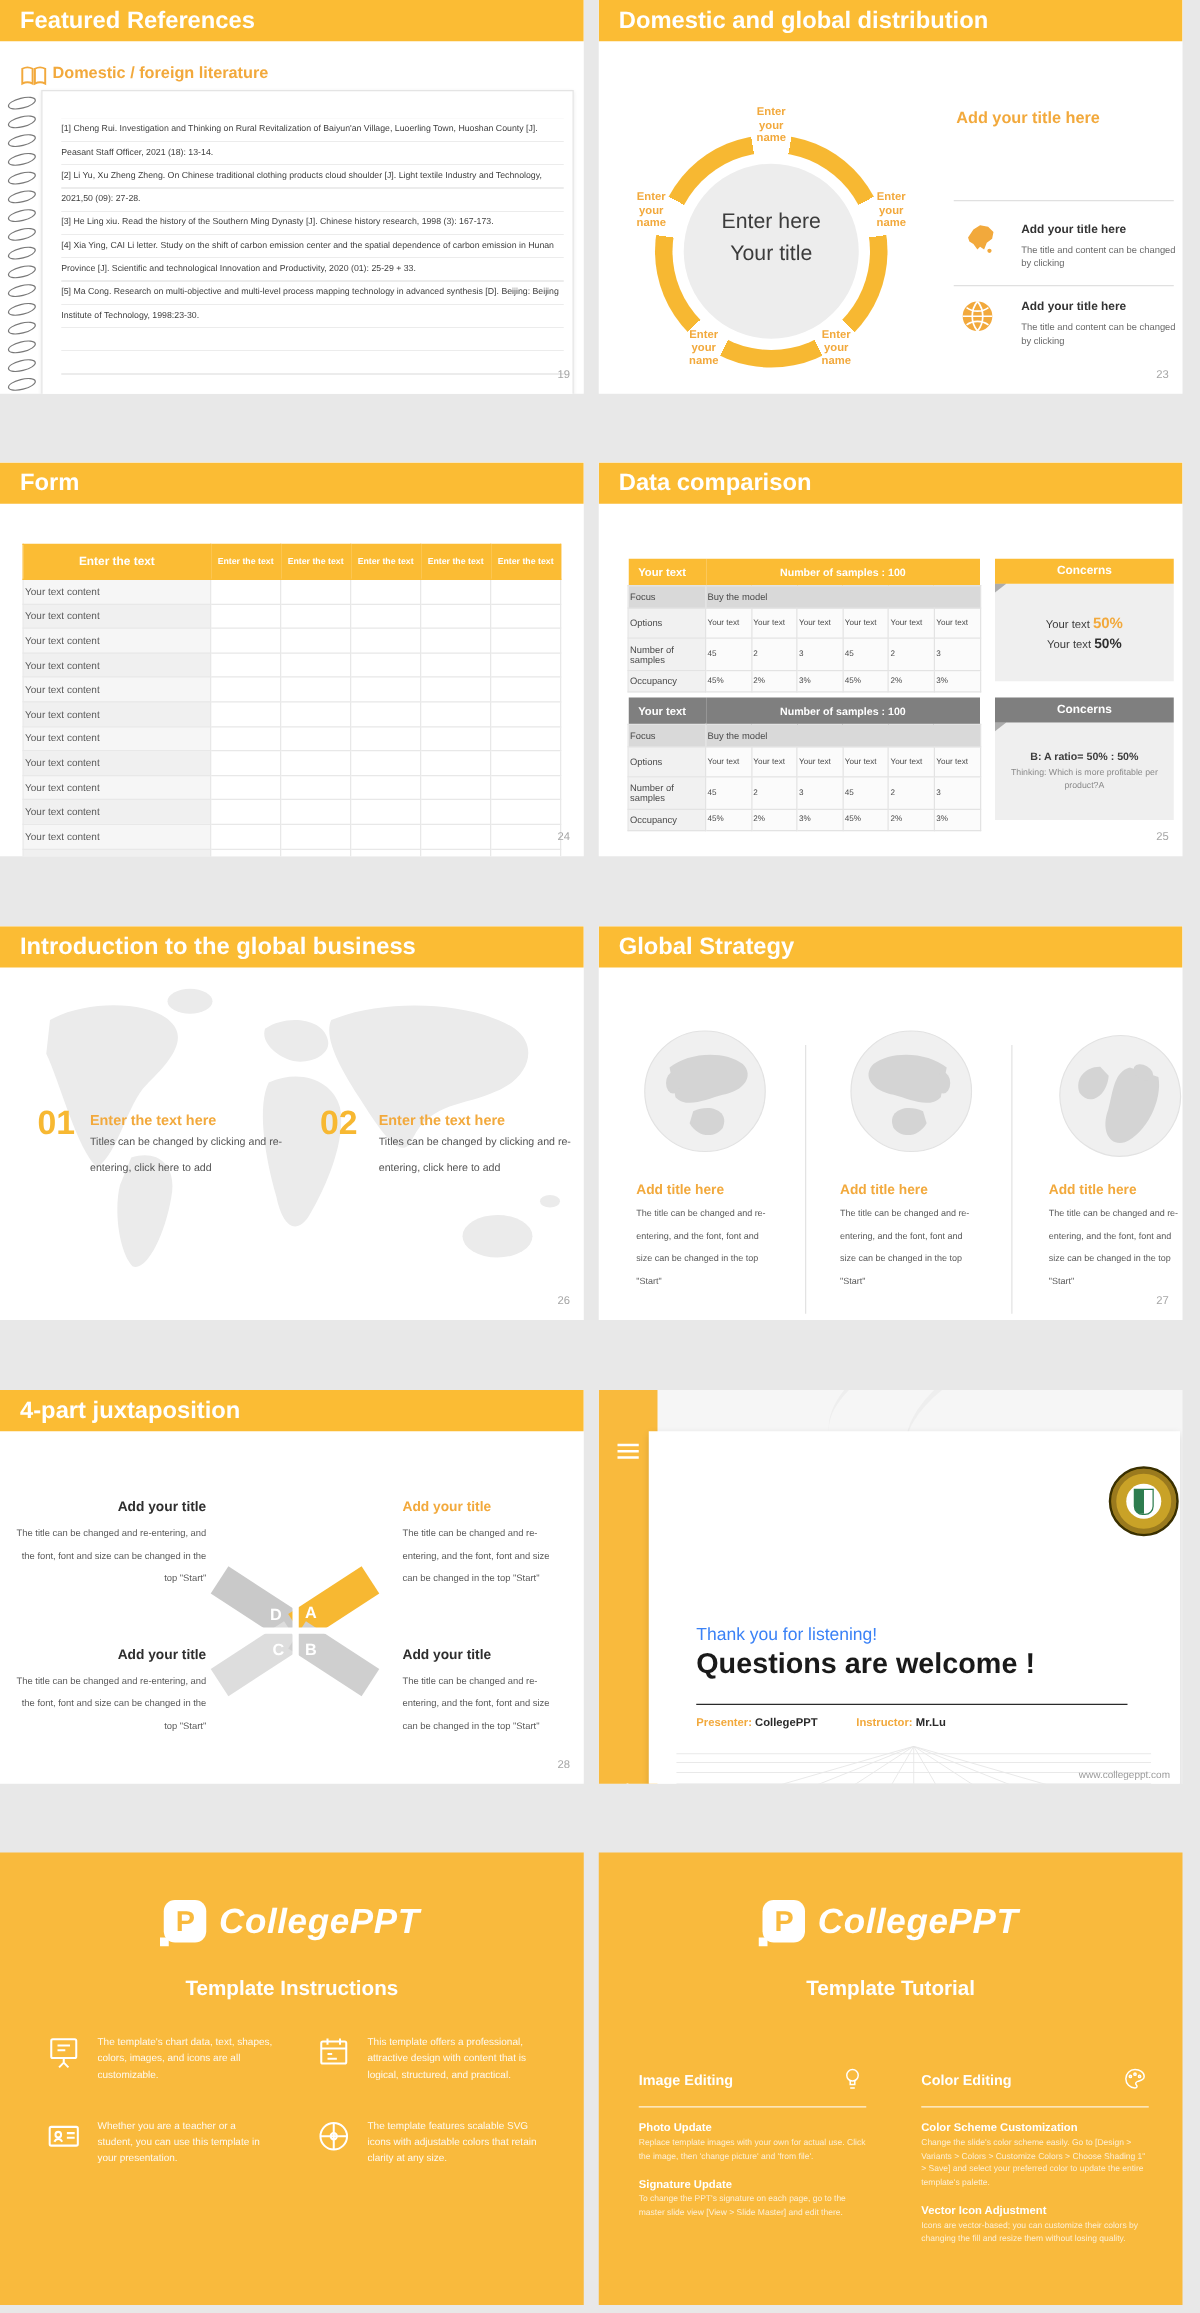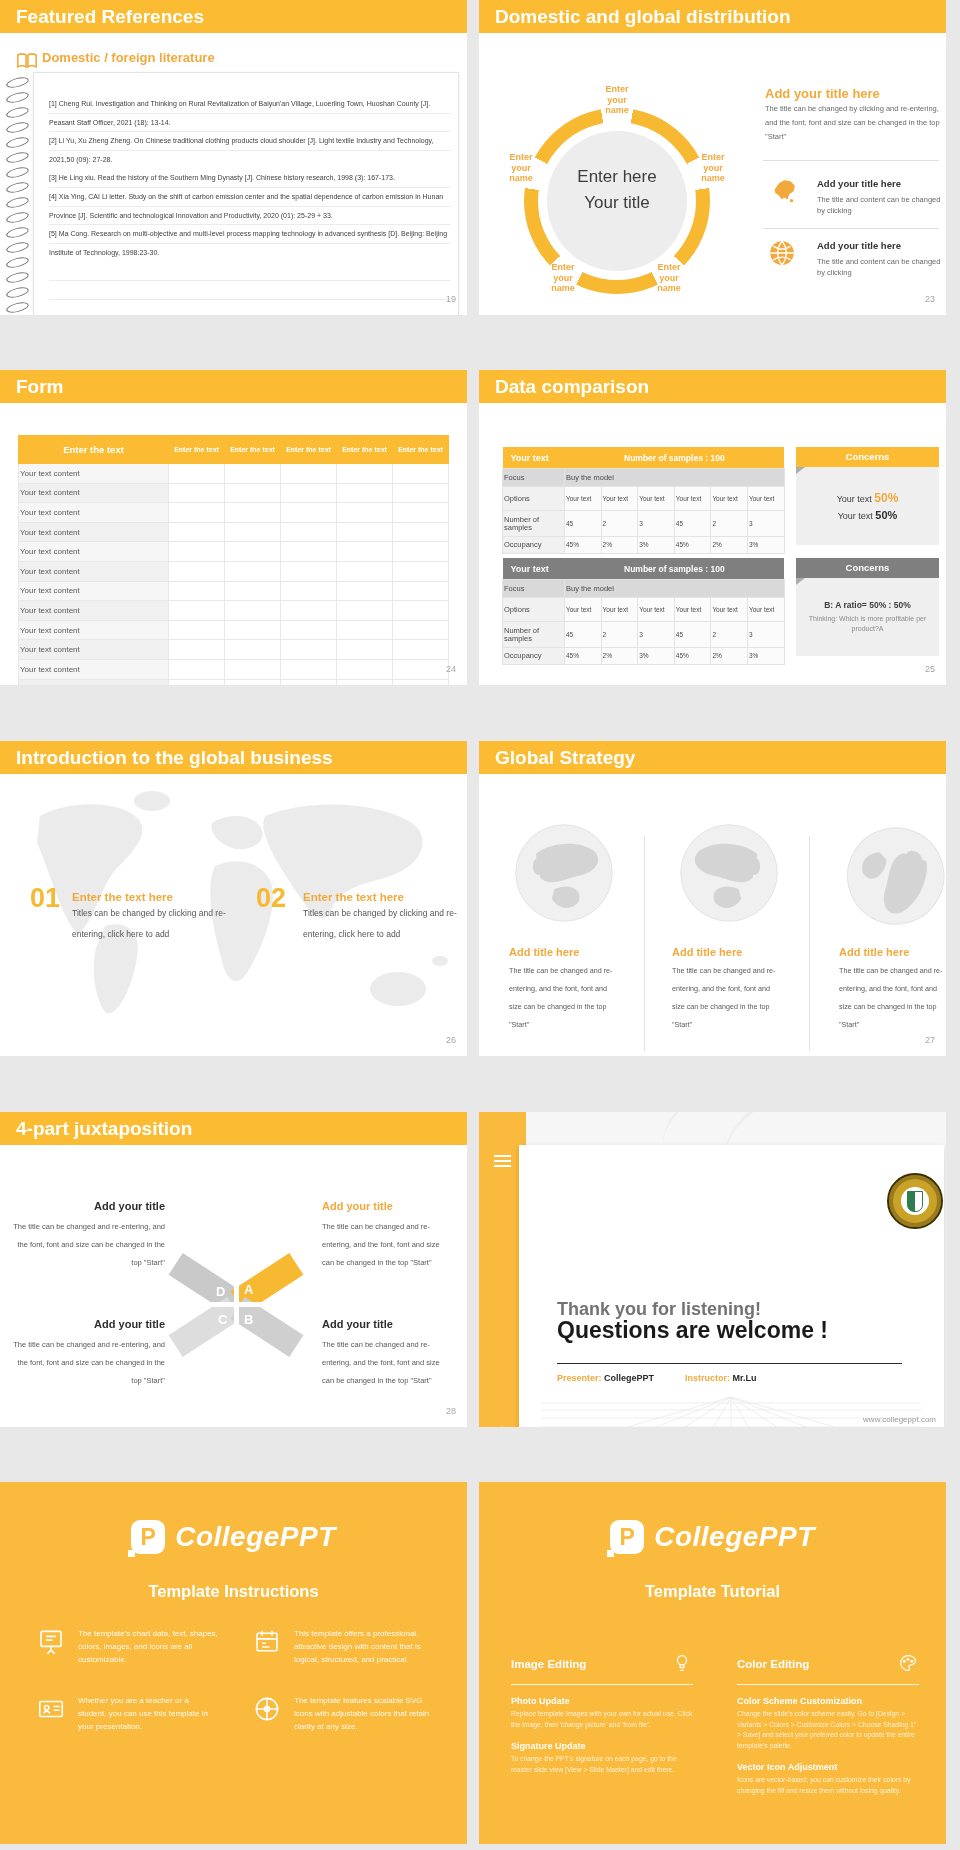--- a/index.html
+++ b/index.html
@@ -76,21 +76,21 @@
   .hamb div{width:17px;height:2px;background:#fff;margin:3px 0}
   .card{position:absolute;left:40px;top:33px;width:425px;height:315px;background:#fff;
         box-shadow:0 2px 6px rgba(0,0,0,.15)}
   .emblem{position:absolute;left:368px;top:28px;width:52px;height:52px;border-radius:50%;
           background:#C9A227;border:2px solid #3A3000;box-shadow:inset 0 0 0 4px #9A7A1E;
           display:flex;align-items:center;justify-content:center}
   .emblem .inner{width:28px;height:28px;border-radius:50%;background:#fff;
                  display:flex;align-items:center;justify-content:center}
   .shield{width:14px;height:19px;background:linear-gradient(90deg,#2E7D4F 50%,#fff 50%);
           border:1px solid #2E7D4F;border-radius:0 0 7px 7px}
-  .thank{font-size:18px;font-weight:bold;color:#737373}
+  .thank{font-size:14px;font-weight:normal;color:#3b82f6}
   .quest{font-size:23px;font-weight:bold;color:#1A1A1A}
   .cred{font-size:9px;color:#333}
   .cred .lab{color:#F2A93C;font-weight:bold}
   .cred b{color:#2A2A2A}
   .curve{position:absolute;border-top:7px solid #EDEDED;border-radius:50%;opacity:.8}
   
   .brand{position:absolute;left:0;right:0;top:38px;display:flex;justify-content:center;
          align-items:center;gap:10px}
   .plogo{width:34px;height:34px;background:#fff;border-radius:9px;color:#F9BA3D;font-weight:bold;
          font-size:23px;display:flex;align-items:center;justify-content:center;position:relative}
@@ -158,21 +158,20 @@
     <div>Enter here</div>
     <div>Your title</div>
   </div>
   <div class="node" style="left:116px;top:84px">Enter your name</div>
   <div class="node" style="left:20px;top:152px">Enter your name</div>
   <div class="node" style="left:212px;top:152px">Enter your name</div>
   <div class="node" style="left:62px;top:262px">Enter your name</div>
   <div class="node" style="left:168px;top:262px">Enter your name</div>
 
   <div class="ab h-orange" style="left:286px;top:86px">Add your title here</div>
-  <p class="ab ptext" style="left:286px;top:102px;width:178px">The title can be changed by clicking and re-entering, and the font, font and size can be changed in the top "Start"</p>
   <div class="hr" style="left:284px;top:160px;width:176px"></div>
   <span class="ab" style="left:288px;top:176px">
     <svg width="32" height="30" viewBox="0 0 28 28">
         <path d="M6 13l4-6 5-3 6 1 4 4-1 5-4 3-2 5-3-2-2 2-3-4-3-2z" fill="#F2A93C"></path>
         <circle cx="22" cy="23" r="1.6" fill="#F2A93C"></circle>
       </svg>
   </span>
   <div class="ab item-h" style="left:338px;top:178px">Add your title here</div>
   <p class="ab item-t" style="left:338px;top:192px;width:132px">The title and content can be changed by clicking</p>
   <div class="hr" style="left:284px;top:228px;width:176px"></div>

